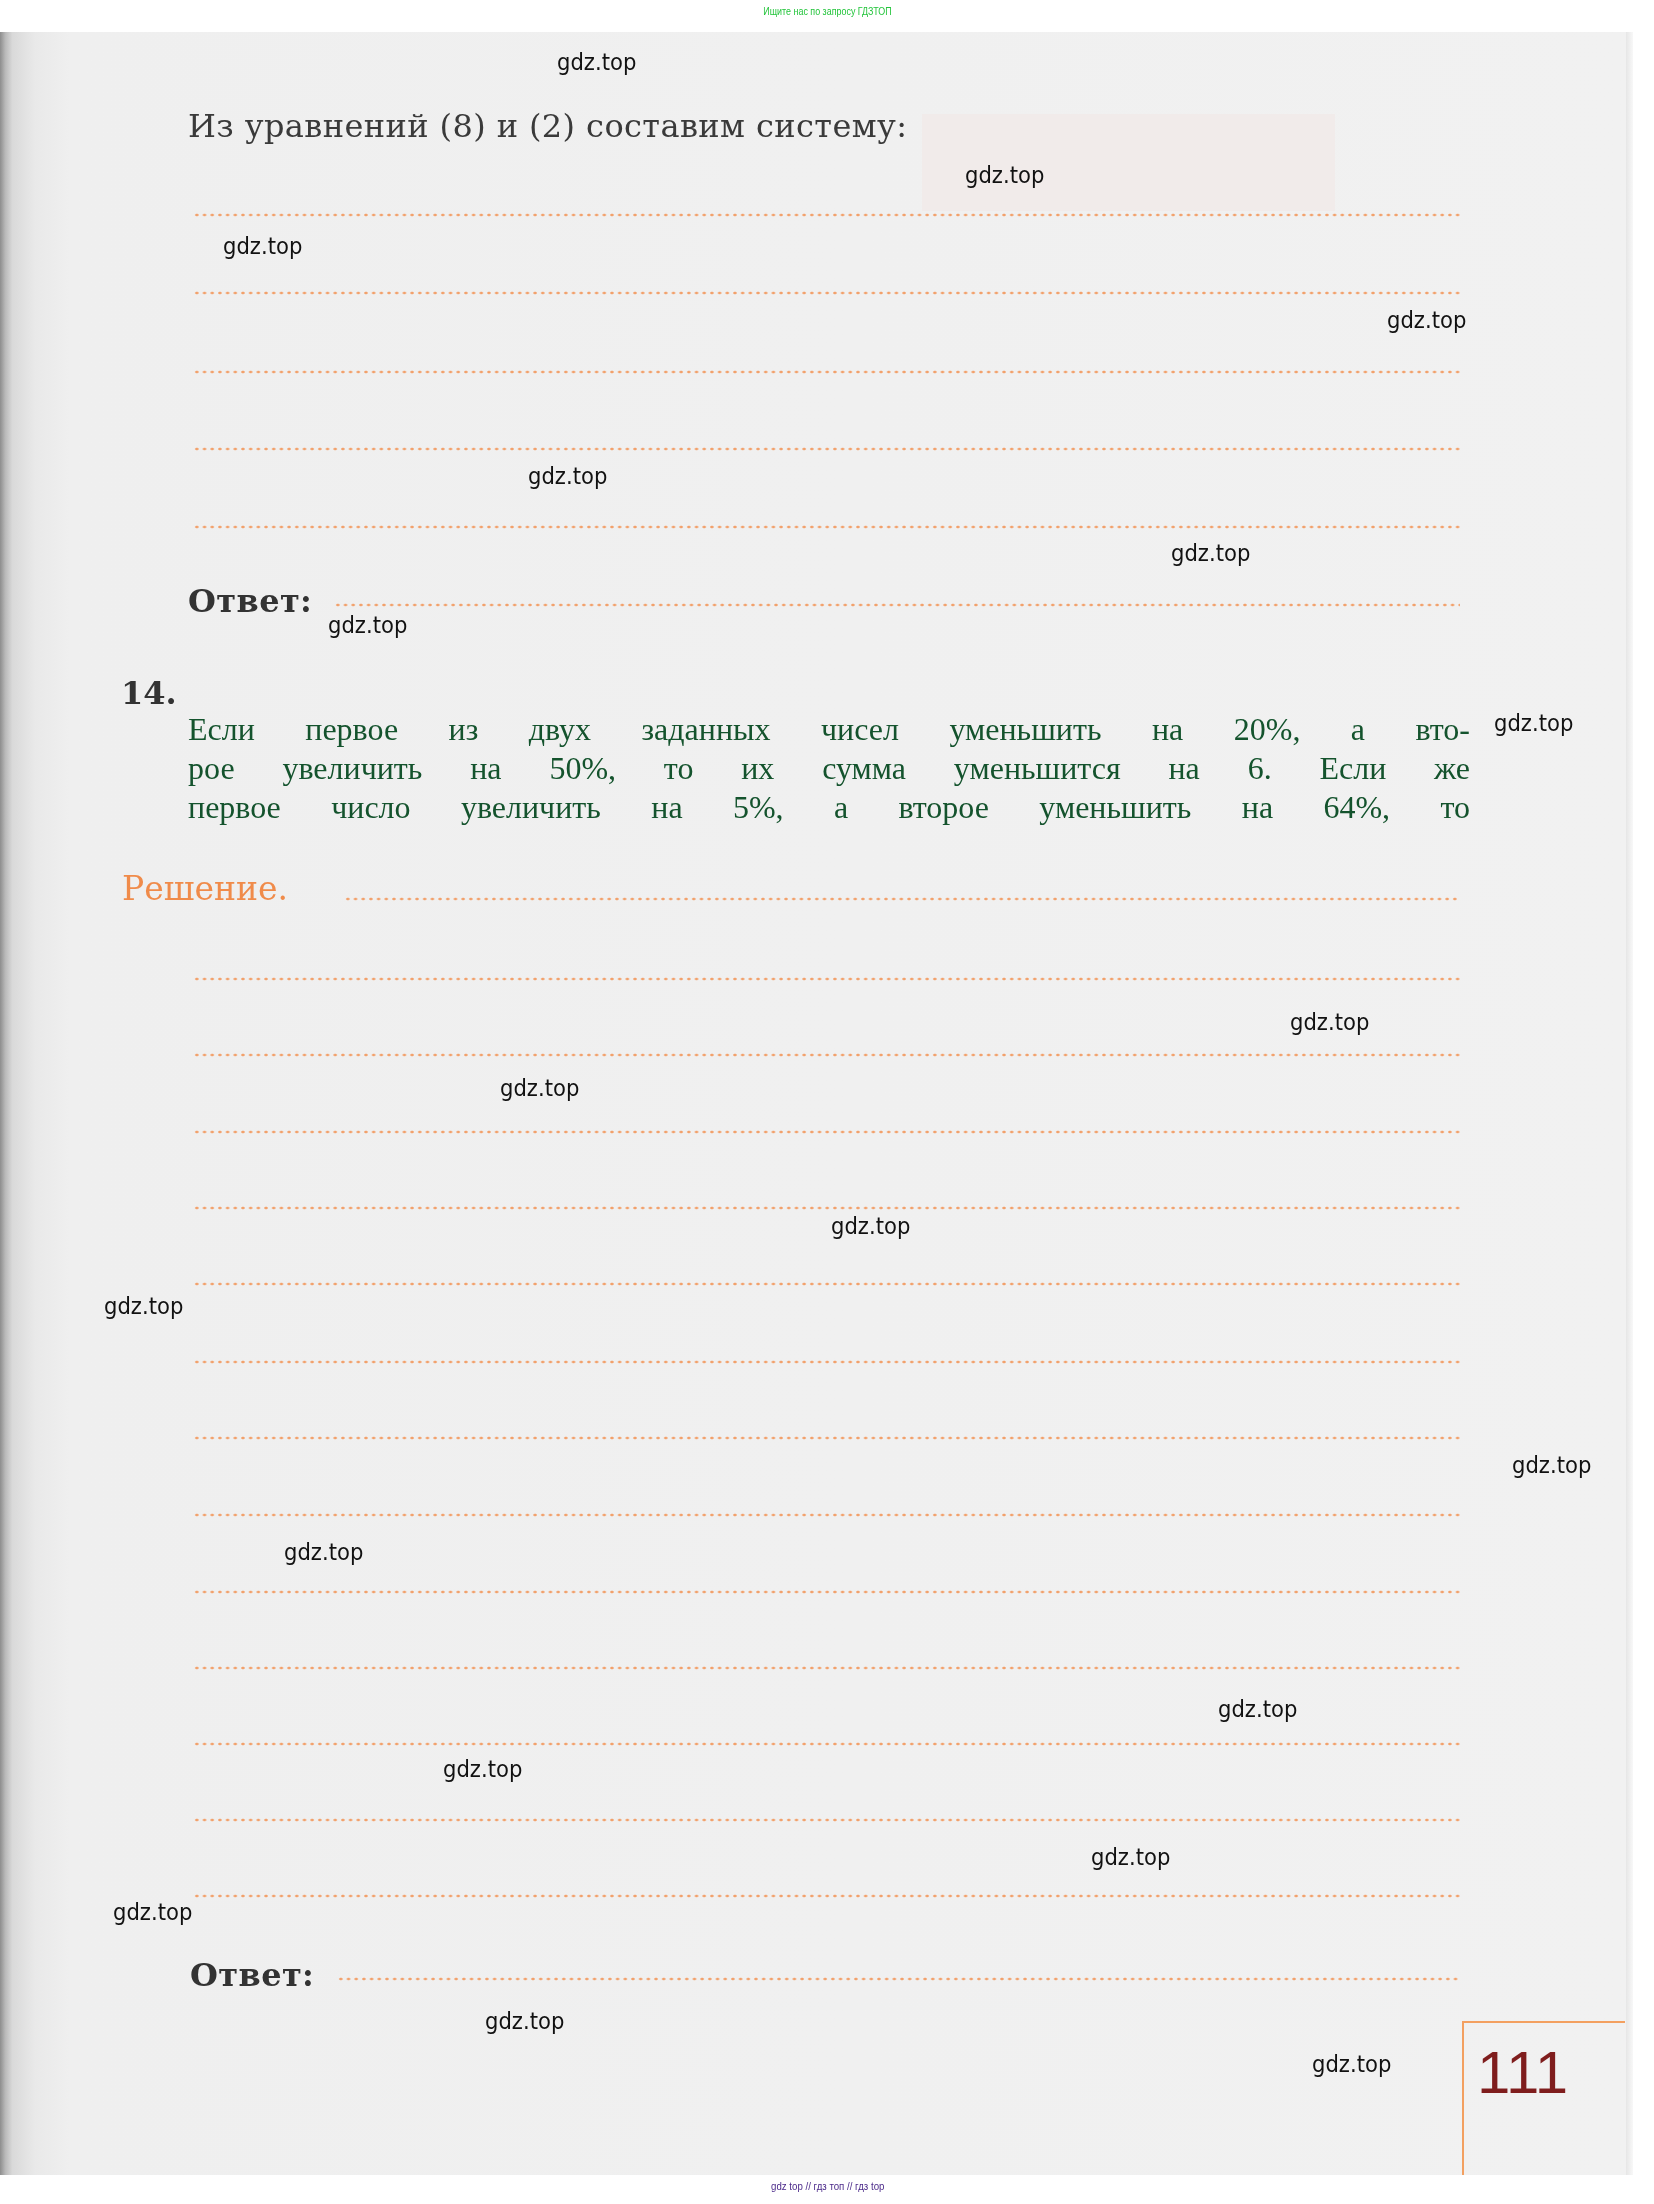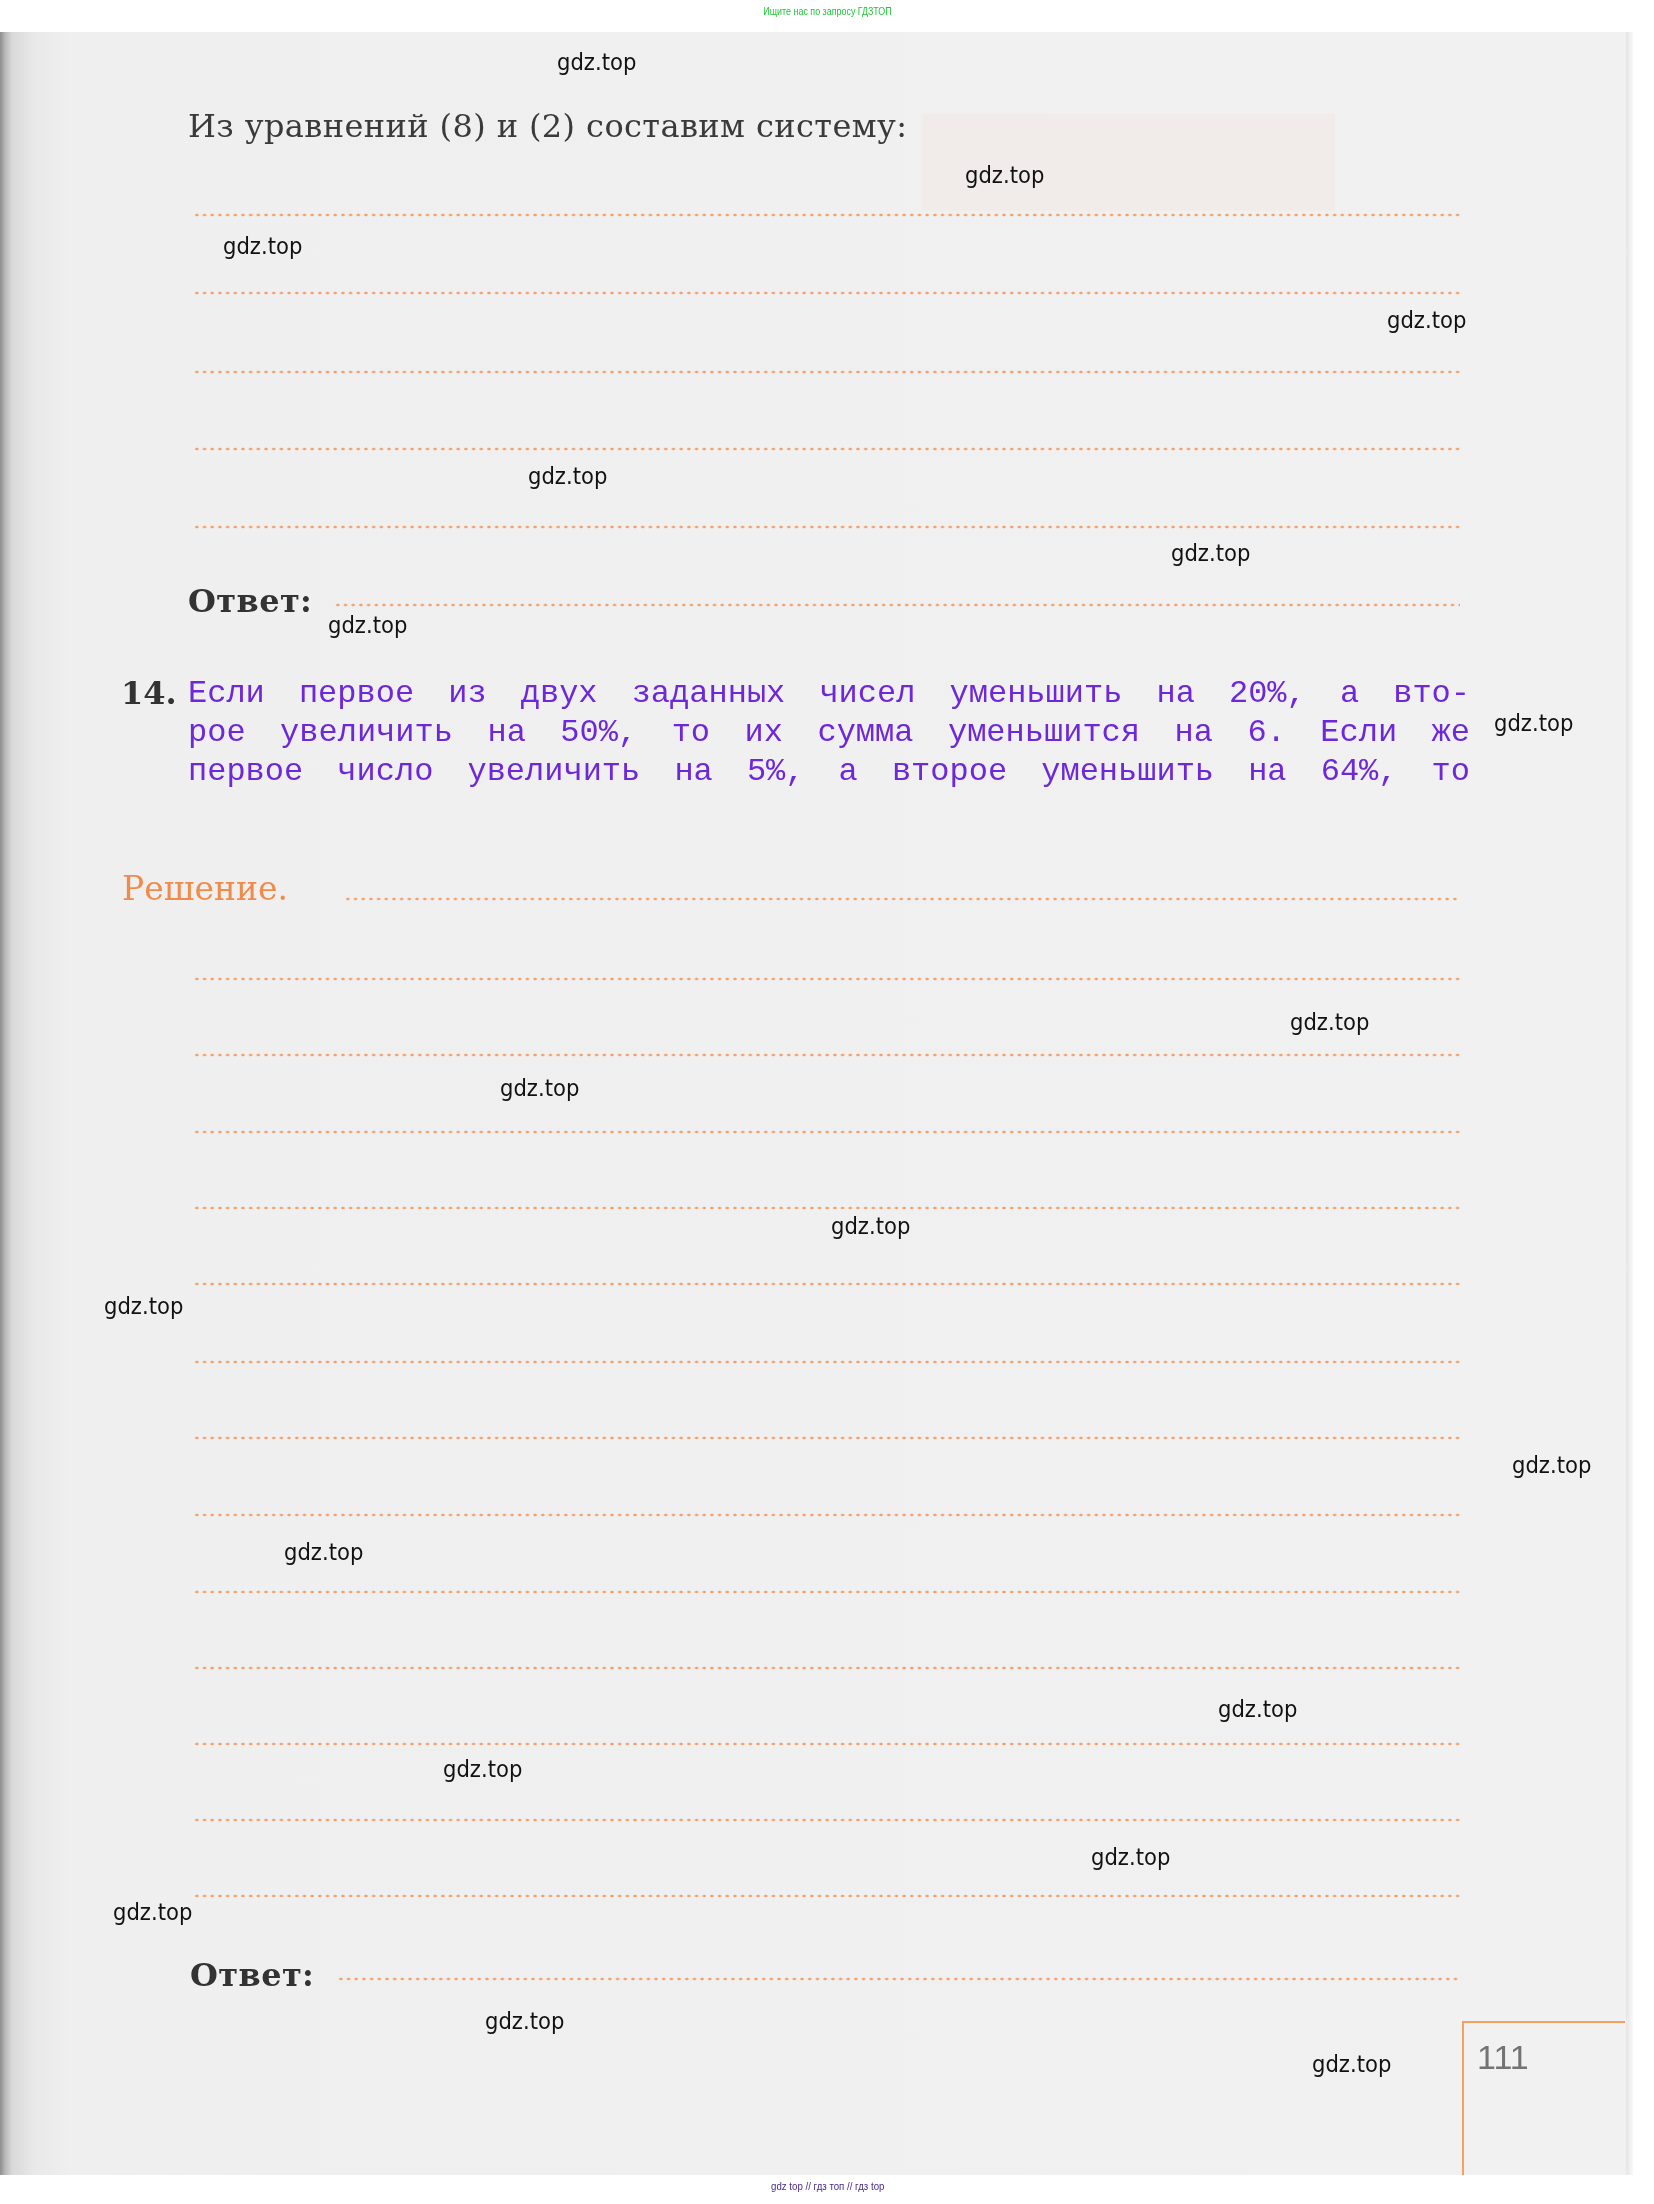--- a/index.html
+++ b/index.html
@@ -30,23 +30,23 @@
     background: rgba(245, 220, 215, 0.25);
   }
   .text {
     position: absolute; color: #3a3a3a;
     font-family: "DejaVu Serif", serif; font-size: 32px; letter-spacing: 0.4px;
     white-space: nowrap;
   }
   .bold { font-weight: bold; color: #333333; margin-top: 10px; }
   .problem-number { position: absolute; left: 121px; top: 674px; font-size: 32px; font-weight: bold; color: #333; font-family: "DejaVu Serif", serif; }
   .problem-text {
-    position: absolute; left: 188px; top: 674px; width: 1282px;
-    font-family: Liberation Mono, monospace; font-size: 32px; line-height: 39px;
-    color: #6d28d9; text-align: justify;
+    position: absolute; left: 188px; top: 710px; width: 1282px;
+    font-family: Liberation Serif, serif; font-size: 32px; line-height: 39px;
+    color: #14532d; text-align: justify;
   }
   .problem-text div { white-space: nowrap; text-align-last: justify; }
   .solution-label {
     position: absolute; left: 122px; top: 869px;
     font-family: "DejaVu Serif", serif; font-size: 33px; color: #f08b4a;
   }
   .dots {
     position: absolute; height: 4.4px;
     background-image: radial-gradient(circle, #f2a06a 1.4px, transparent 1.8px);
     background-size: 7.7px 4.4px; background-repeat: repeat-x;
@@ -55,21 +55,21 @@
     position: absolute; font-family: "DejaVu Sans", sans-serif; font-size: 23px;
     color: #111111; transform: scaleX(0.92); transform-origin: left top;
   }
   .page-num-box {
     position: absolute; left: 1462px; top: 2021px; width: 163px; height: 154px;
     border-left: 2.6px solid #f3a060; border-top: 2.6px solid #f3a060;
     box-sizing: border-box;
   }
   .page-num {
     position: absolute; left: 1477px; top: 2038px;
-    font-family: "Liberation Sans", sans-serif; font-size: 34px; color: #737373;
+    font-family: "Liberation Sans", sans-serif; font-size: 60px; color: #7f1d1d;
   }
   .footer {
     position: absolute; left: 0; top: 2175px; width: 1655px; height: 46px;
     background: #ffffff; text-align: center;
   }
   .footer span {
     display: inline-block; margin-top: 5.3px;
     font-family: "Liberation Sans", sans-serif; font-size: 11.4px; color: #4b2a8a;
     transform: scaleX(0.85);
   }

